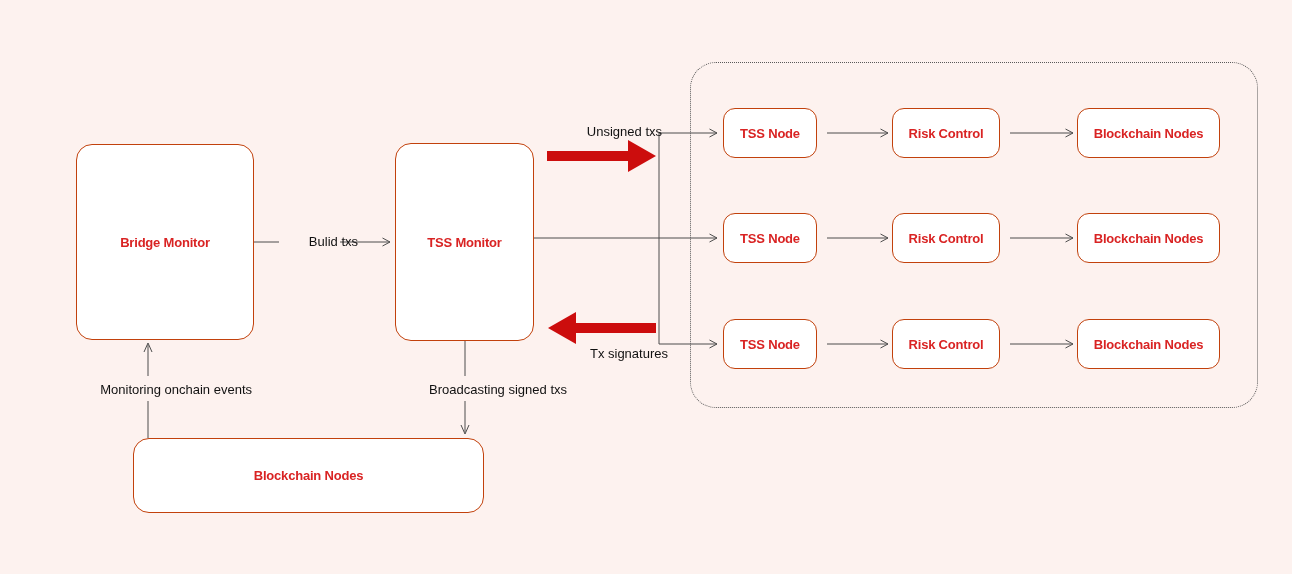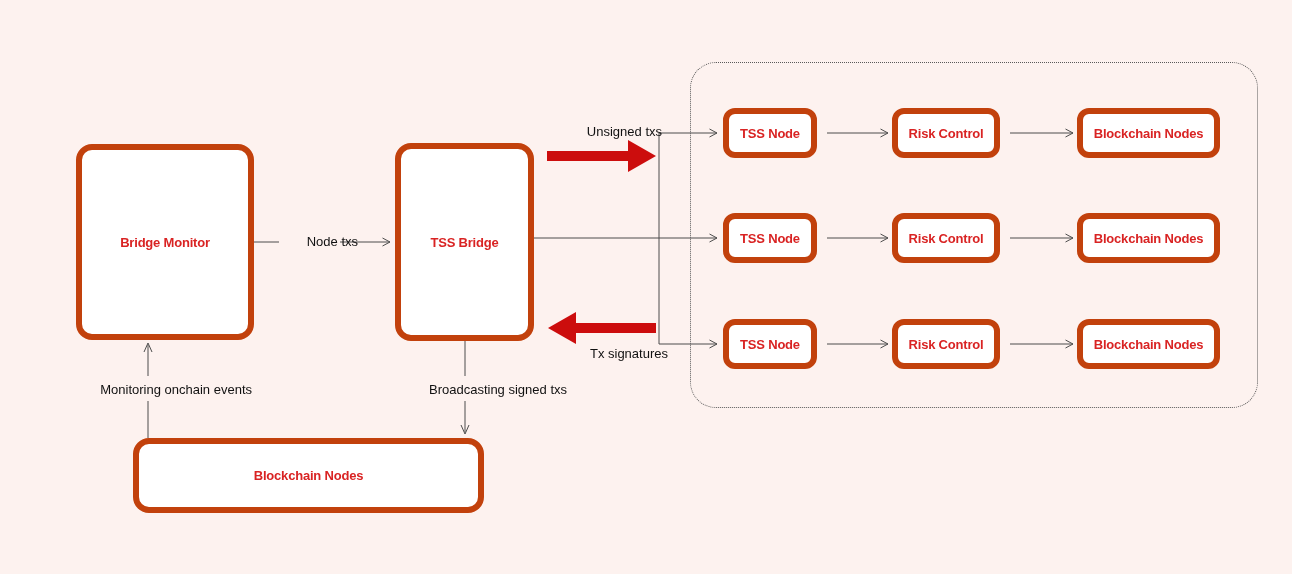--- a/index.html
+++ b/index.html
@@ -16,21 +16,21 @@
   }
   .svg-layer {
     position: absolute;
     left: 0; top: 0;
     width: 1292px; height: 574px;
     pointer-events: none;
   }
   .node {
     position: absolute;
     background: #ffffff;
-    border: 6px solid #c2410c;
+    border: 1px solid #c2410c;
     border-radius: 16px;
     display: flex;
     align-items: center;
     justify-content: center;
     box-sizing: border-box;
     text-align: center;
   }
   .node-label {
     color: #d92323;
     font-weight: bold;
@@ -109,21 +109,21 @@
     <polygon points="656,323 576,323 576,312 548,328 576,344 576,333 656,333" fill="#cc0d0d"></polygon>
   </svg>
 
   <div class="cluster"></div>
 
   <div class="node" style="left:76px; top:144px; width:178px; height:196px;">
     <span class="node-label">Bridge Monitor</span>
   </div>
 
   <div class="node" style="left:395px; top:143px; width:139px; height:198px;">
-    <span class="node-label">TSS Bridge</span>
+    <span class="node-label">TSS Monitor</span>
   </div>
 
   <div class="node" style="left:133px; top:438px; width:351px; height:75px;">
     <span class="node-label">Blockchain Nodes</span>
   </div>
 
   <div class="node small-node" style="left:723px; top:108px; width:94px; height:50px;">
     <span class="node-label">TSS Node</span>
   </div>
   <div class="node small-node" style="left:892px; top:108px; width:108px; height:50px;">
@@ -146,19 +146,19 @@
   <div class="node small-node" style="left:723px; top:319px; width:94px; height:50px;">
     <span class="node-label">TSS Node</span>
   </div>
   <div class="node small-node" style="left:892px; top:319px; width:108px; height:50px;">
     <span class="node-label">Risk Control</span>
   </div>
   <div class="node small-node" style="left:1077px; top:319px; width:143px; height:50px;">
     <span class="node-label">Blockchain Nodes</span>
   </div>
 
-  <div class="edge-label" style="left:258px; top:234px; width:100px;">Node txs</div>
+  <div class="edge-label" style="left:258px; top:234px; width:100px;">Bulid txs</div>
   <div class="edge-label" style="left:542px; top:124px; width:120px;">Unsigned txs</div>
   <div class="edge-label" style="left:548px; top:346px; width:120px;">Tx signatures</div>
   <div class="edge-label" style="left:52px; top:382px; width:200px;">Monitoring onchain events</div>
   <div class="edge-label" style="left:367px; top:382px; width:200px;">Broadcasting signed txs</div>
 
 </div>
 
 </body></html>

